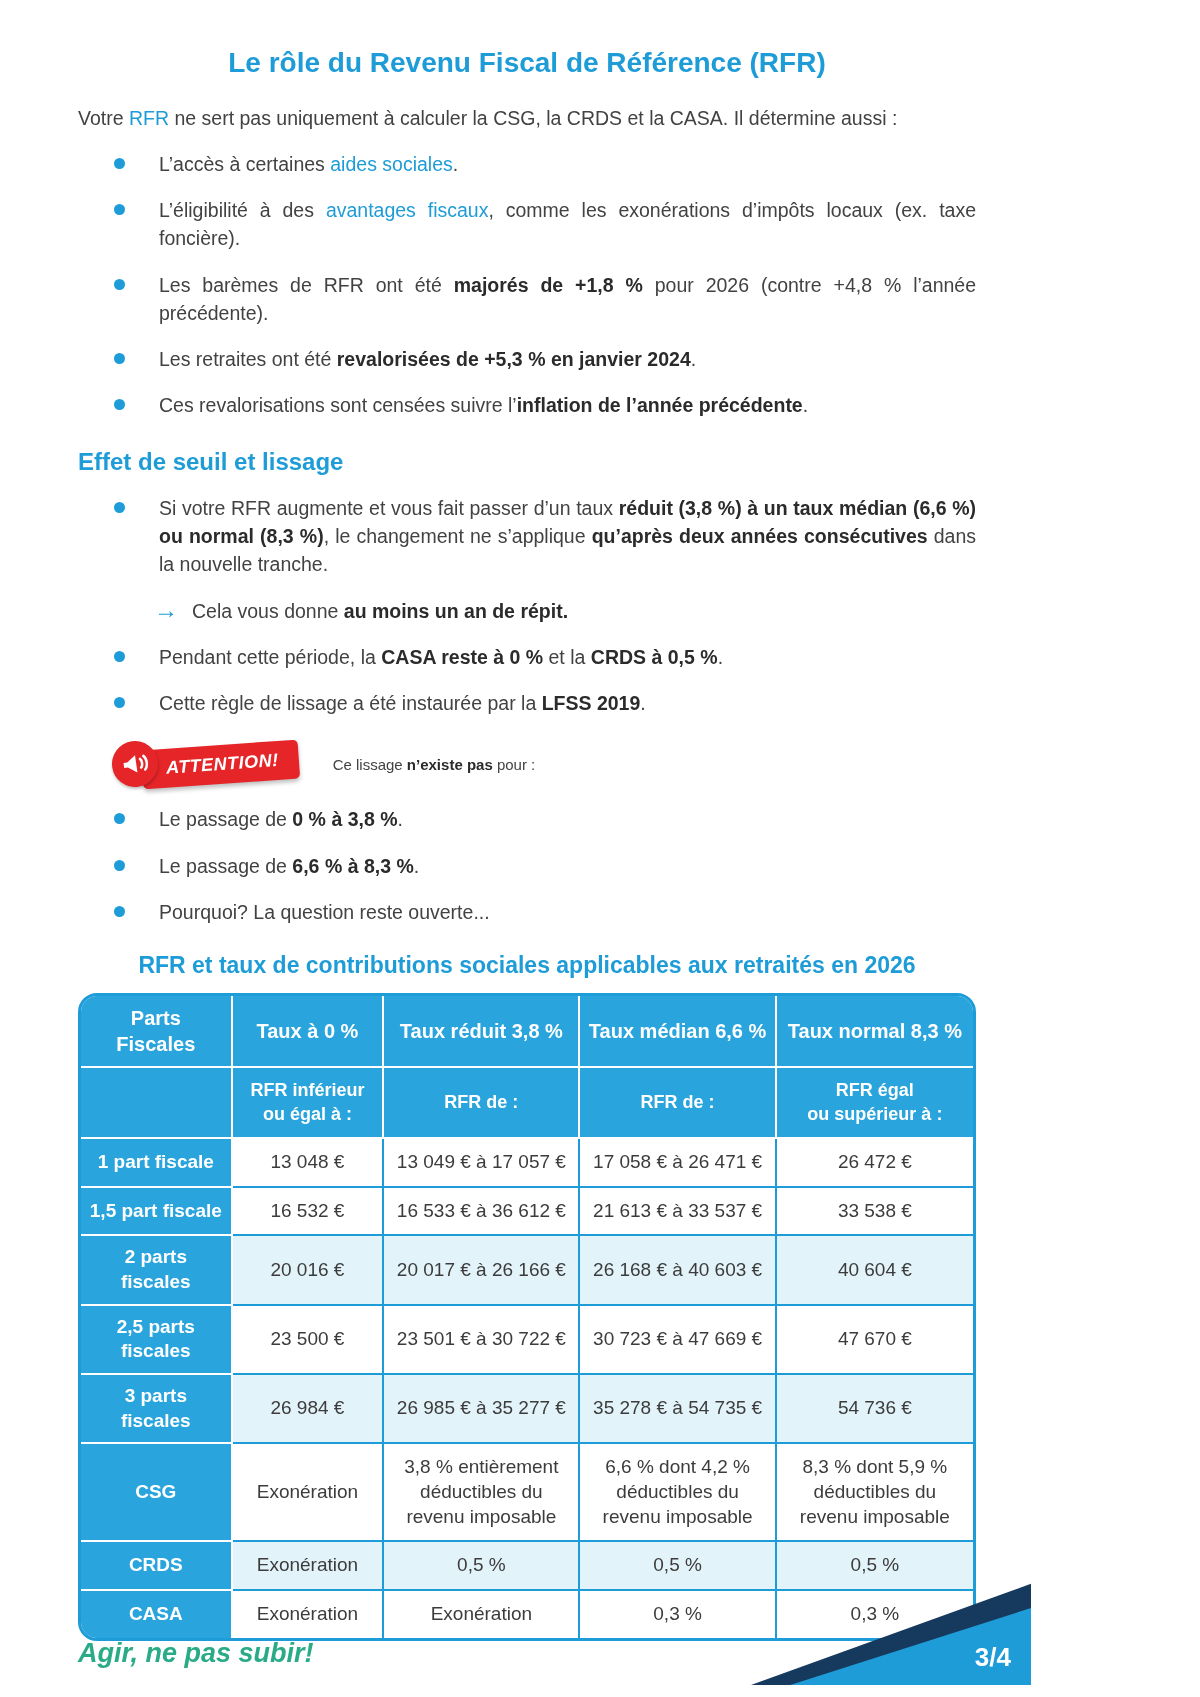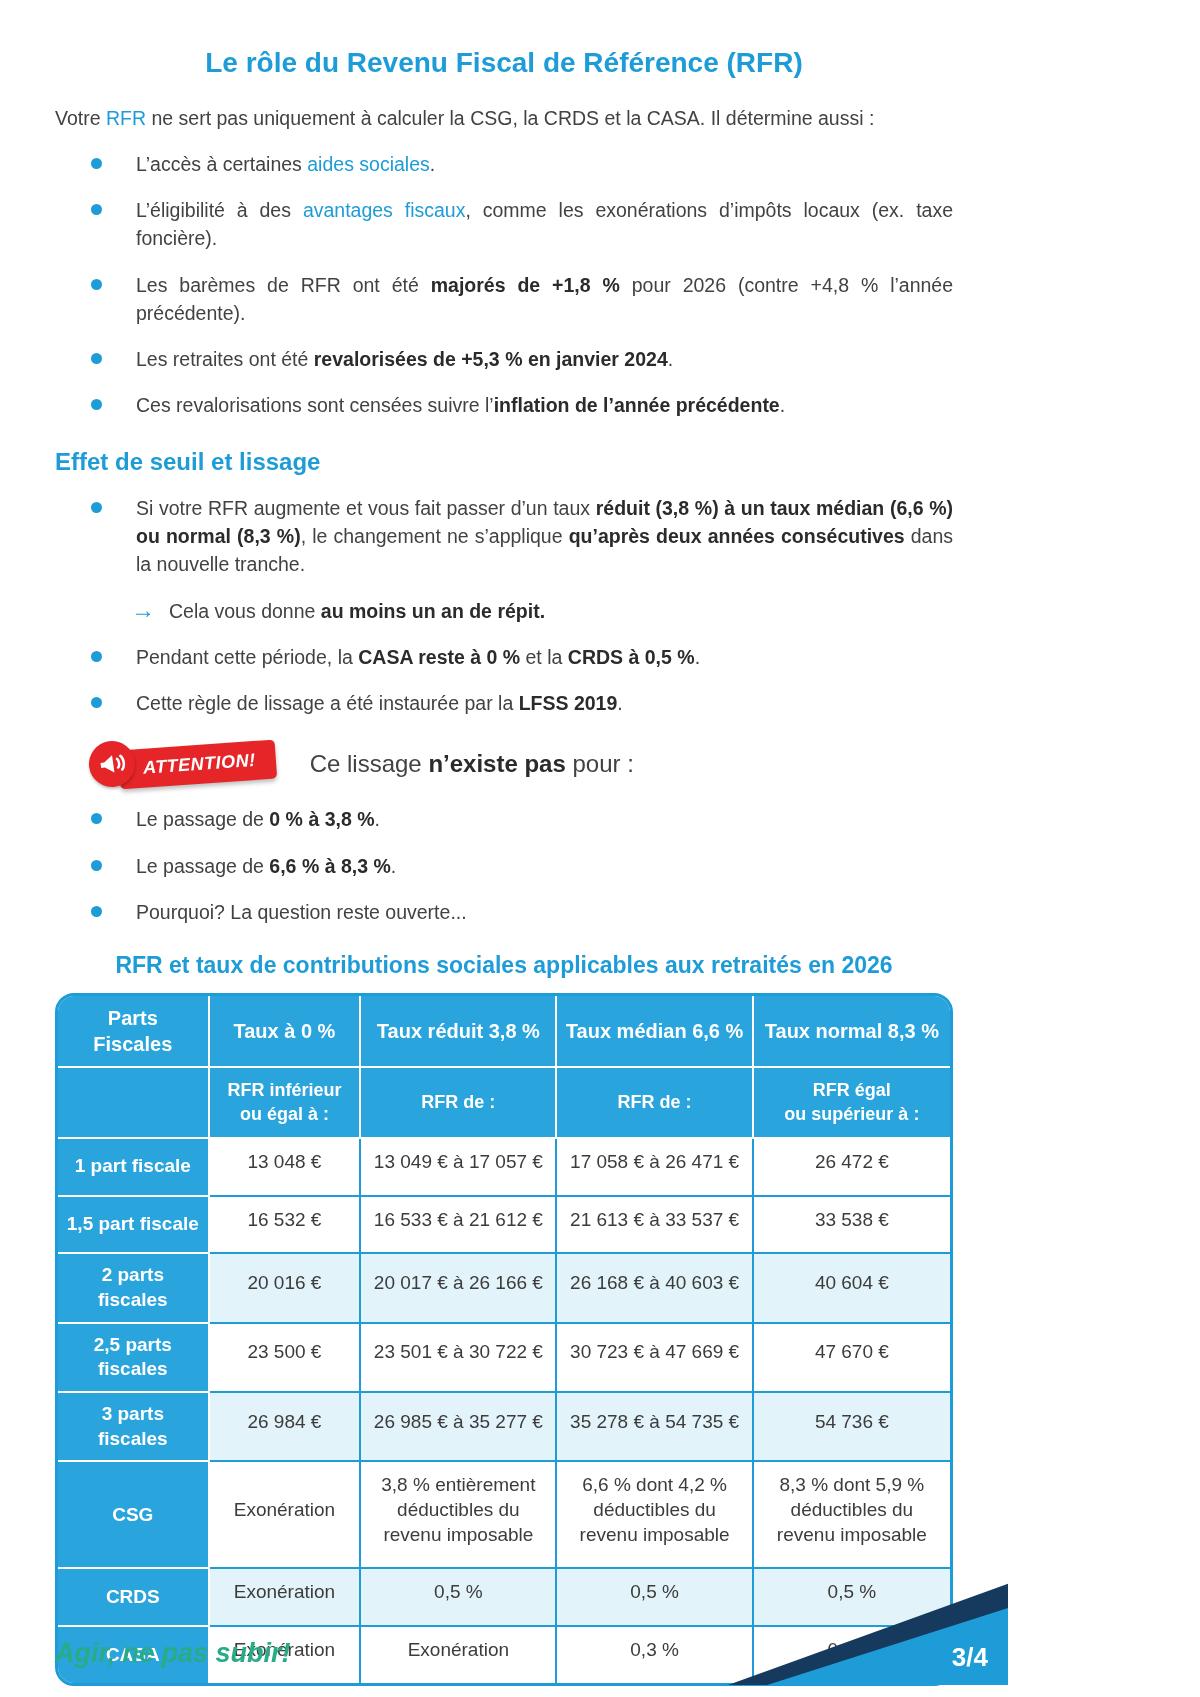--- a/index.html
+++ b/index.html
@@ -11,20 +11,21 @@
     --green:#2aab87;
     --red:#e52528;
     --navy:#16395e;
   }
   *{box-sizing:border-box;}
   html,body{margin:0;padding:0;background:#fff;}
   .page{
     width:1008px;height:1697px;position:relative;overflow:hidden;background:#fff;
     font-family:"Liberation Sans","DejaVu Sans",sans-serif;color:var(--ink);
     padding:46px 55px 0;
+    margin-left:23px;
   }
   h1.title{
     font-size:28px;line-height:1.2;color:var(--blue);font-weight:700;
     text-align:center;margin:0 0 24px;
   }
   p.intro{font-size:19.5px;line-height:1.45;margin:0 0 6px;text-align:justify;}
   ul.bullets{list-style:none;margin:0;padding:0;}
   li.bullet{display:flex;margin:18px 0 0 36px;font-size:19.5px;line-height:1.45;color:var(--ink);gap:15px;}
   li.bullet .dot{flex:0 0 11px;width:11px;height:11px;border-radius:50%;background:var(--blue);margin:8px 19px 0 0;}
   li.bullet .txt{flex:1;text-align:justify;}
@@ -38,38 +39,38 @@
   .megaphone{
     width:46px;height:46px;border-radius:50%;background:var(--red);
     display:flex;align-items:center;justify-content:center;z-index:2;
     transform:rotate(-8deg);box-shadow:0 2px 3px rgba(0,0,0,.25);
   }
   .ribbon{
     background:var(--red);color:#fff;font-weight:800;font-style:italic;
     font-size:18px;letter-spacing:.5px;padding:9px 20px 9px 24px;border-radius:5px;
     transform:rotate(-4deg);margin-left:-16px;box-shadow:0 3px 4px rgba(0,0,0,.25);z-index:1;
   }
-  .attention-text{font-size:24px;margin:0 0 0 34px;}
+  .attention-text{font-size:15px;margin:0 0 0 34px;}
   h3.table-title{color:var(--blue);font-size:23px;font-weight:700;text-align:center;margin:26px 0 14px;}
   .tablewrap{border:3px solid var(--blue);border-radius:19px;overflow:hidden;}
   table{width:100%;border-collapse:separate;border-spacing:0;table-layout:fixed;}
   col.c1{width:17%;} col.c2{width:17%;} col.c3{width:22%;} col.c4{width:22%;} col.c5{width:22%;}
   th,td{text-align:center;vertical-align:middle;padding:9px 8px;line-height:1.3;}
   th.hcell{
     background:var(--table-blue);color:#fff;font-weight:700;font-size:20px;
     border-right:2px solid #fff;border-bottom:2px solid #fff;
   }
   th.hcell.sub{font-size:18px;white-space:pre-line;padding-top:11px;padding-bottom:11px;}
   th.rowlabel{
     background:var(--table-blue);color:#fff;font-weight:700;font-size:19px;
     border-right:2px solid #fff;border-bottom:2px solid #fff;
   }
   td.datacell{
     border-right:2px solid var(--blue);border-bottom:2px solid var(--blue);
-    color:#3c3c3c;font-size:19px;background:#fff;padding-top:11px;padding-bottom:20px;
+    color:#3c3c3c;font-size:19px;background:#fff;padding-top:11px;padding-bottom:11px;
   }
   tbody tr:nth-child(2n+3) td.datacell{background:var(--light);}
   th:last-child,td:last-child{border-right:none;}
   tbody tr:last-child th,tbody tr:last-child td{border-bottom:none;}
   .footer-left{
     position:absolute;left:55px;bottom:28px;color:var(--green);
     font-size:27px;font-weight:700;font-style:italic;
   }
   .corner{position:absolute;right:0;bottom:12px;width:280px;height:110px;}
   .corner .tri-navy{
@@ -208,21 +209,21 @@
         <tr>
           <th class="rowlabel">1 part fiscale</th>
           <td class="datacell">13 048 €</td>
           <td class="datacell">13 049 € à 17 057 €</td>
           <td class="datacell">17 058 € à 26 471 €</td>
           <td class="datacell">26 472 €</td>
         </tr>
         <tr>
           <th class="rowlabel">1,5 part fiscale</th>
           <td class="datacell">16 532 €</td>
-          <td class="datacell">16 533 € à 21 612 €</td>
+          <td class="datacell">16 533 € à 36 612 €</td>
           <td class="datacell">21 613 € à 33 537 €</td>
           <td class="datacell">33 538 €</td>
         </tr>
         <tr>
           <th class="rowlabel">2 parts fiscales</th>
           <td class="datacell">20 016 €</td>
           <td class="datacell">20 017 € à 26 166 €</td>
           <td class="datacell">26 168 € à 40 603 €</td>
           <td class="datacell">40 604 €</td>
         </tr>

